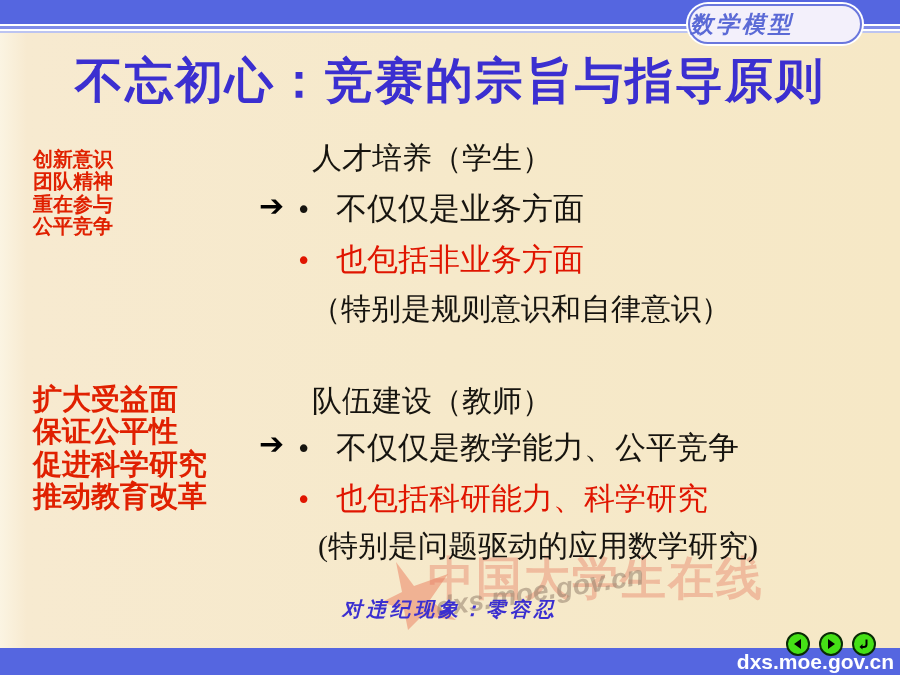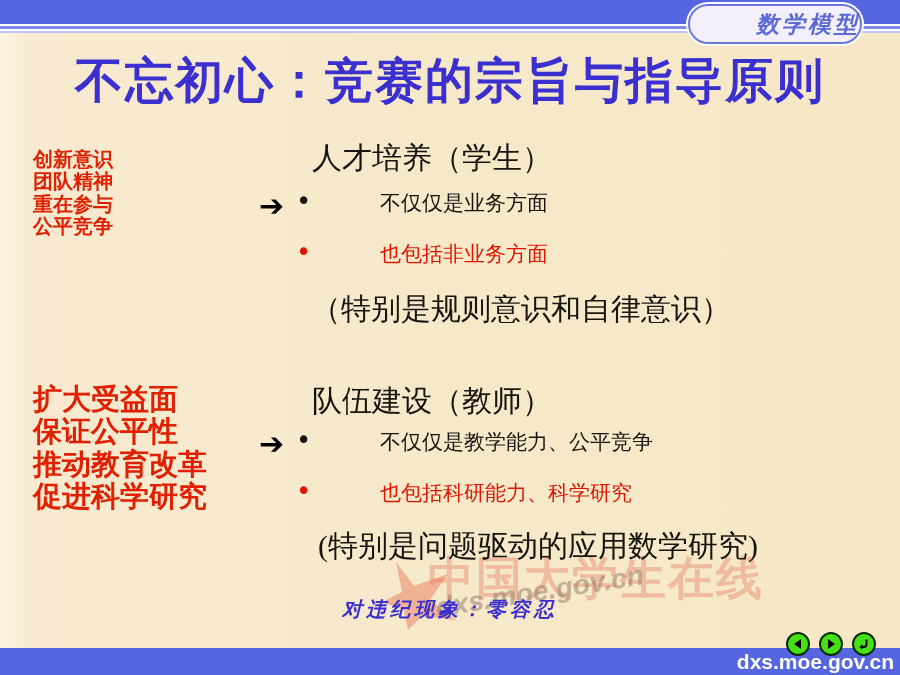--- a/index.html
+++ b/index.html
@@ -57,21 +57,21 @@
   .badge {
     position: absolute;
     left: 688px; top: 4px;
     width: 170px; height: 36px;
     border: 2px solid #6a77dd;
     border-radius: 20px;
     background: #f3f0fb;
     box-shadow: 0 0 0 2px #ffffff;
     display: flex;
     align-items: center;
-    justify-content: flex-end;
+    justify-content: flex-start;
   }
   .badge-text {
     font-family: "Liberation Serif", "DejaVu Serif", serif;
     font-style: italic;
     font-weight: bold;
     font-size: 23px;
     color: #5b6ad6;
     letter-spacing: 3px;
     white-space: nowrap;
   }
@@ -174,22 +174,21 @@
   }
   .dot {
     font-family: "DejaVu Sans", "Liberation Sans", sans-serif;
     font-size: 26px;
     line-height: 1;
     width: 40px;
     flex: 0 0 40px;
   }
   .rowtext {
     font-family: "Liberation Serif", "DejaVu Serif", serif;
-    font-size: 21px;
-    margin-left: 44px;
+    font-size: 31px;
   }
   .black { color: #16140f; }
   .red   { color: #e01500; }
 
   .r1a { left: 296px; top: 188px; }
   .r1b { left: 296px; top: 239px; }
   .note {
     position: absolute;
     font-family: "Liberation Serif", "DejaVu Serif", serif;
     font-size: 30px;
@@ -302,22 +301,22 @@
     <div class="row r1b">
       <span class="dot red">•</span>
       <span class="rowtext red">也包括非业务方面</span>
     </div>
 
     <div class="note n1">（特别是规则意识和自律意识）</div>
 
     <div class="kw-col kw-block-2">
       <span class="kw">扩大受益面</span>
       <span class="kw">保证公平性</span>
+      <span class="kw">促进科学研究</span>
       <span class="kw">推动教育改革</span>
-      <span class="kw">促进科学研究</span>
     </div>
 
     <div class="sec-head sec2-head">队伍建设（教师）</div>
 
     <div class="arrow arrow-2">➔</div>
 
     <div class="row r2a">
       <span class="dot black">•</span>
       <span class="rowtext black">不仅仅是教学能力、公平竞争</span>
     </div>

